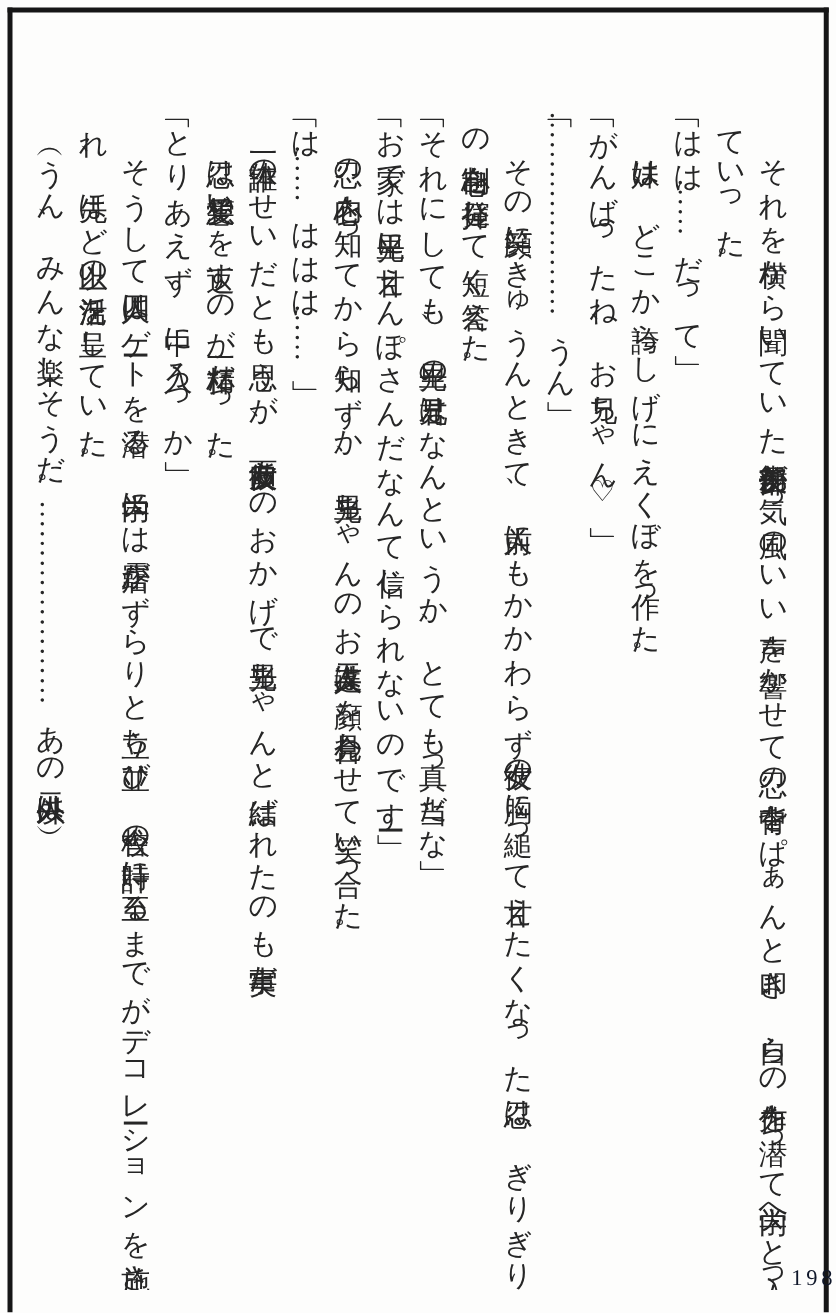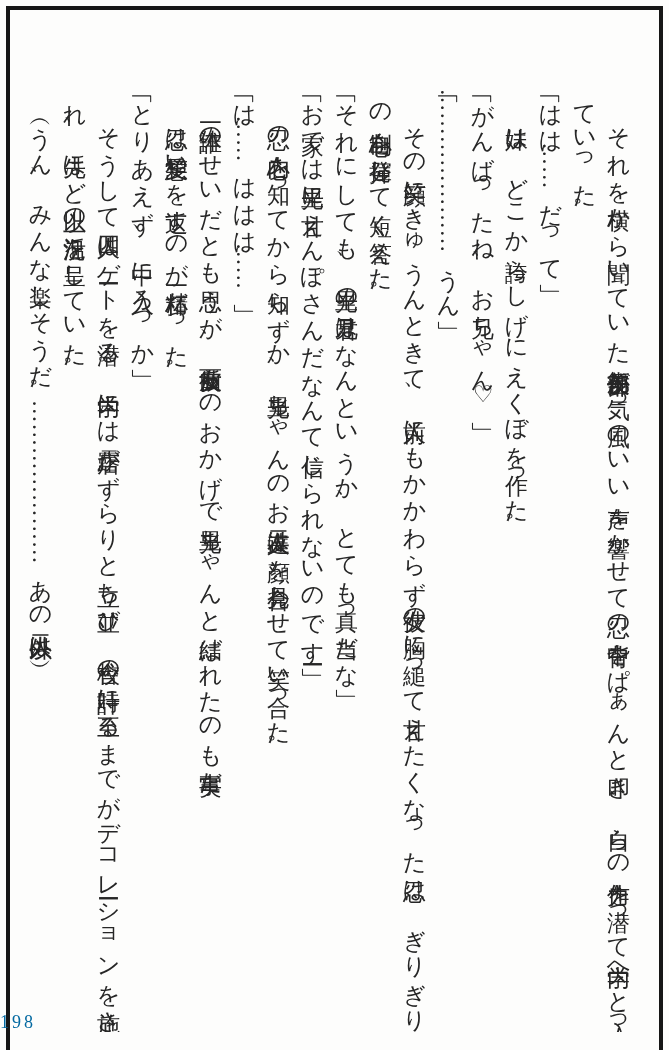--- a/index.html
+++ b/index.html
@@ -47,25 +47,25 @@
     text-indent: 0;
   }
   .text-area p.indent {
     text-indent: 23px;
   }
   .folio {
     position: absolute;
     top: 1012px;
     left: 0;
     width: 100%;
-    text-align: left;
+    text-align: right;
     font-family: "Liberation Serif", "DejaVu Serif", serif;
     font-size: 18px;
     letter-spacing: 3px;
-    color: #0369a1;
+    color: #0f172a;
   }
 </style>
 </head>
 <body>
 
 <div class="page">
   <div class="frame"></div>
 
   <div class="text-area">
     <p class="indent">それを横から聞いていた美術部部長が気っ風のいい声を響かせて忍の背中をぱぁんと叩き、自らの力作を潜って学内へと入っていった。</p>

